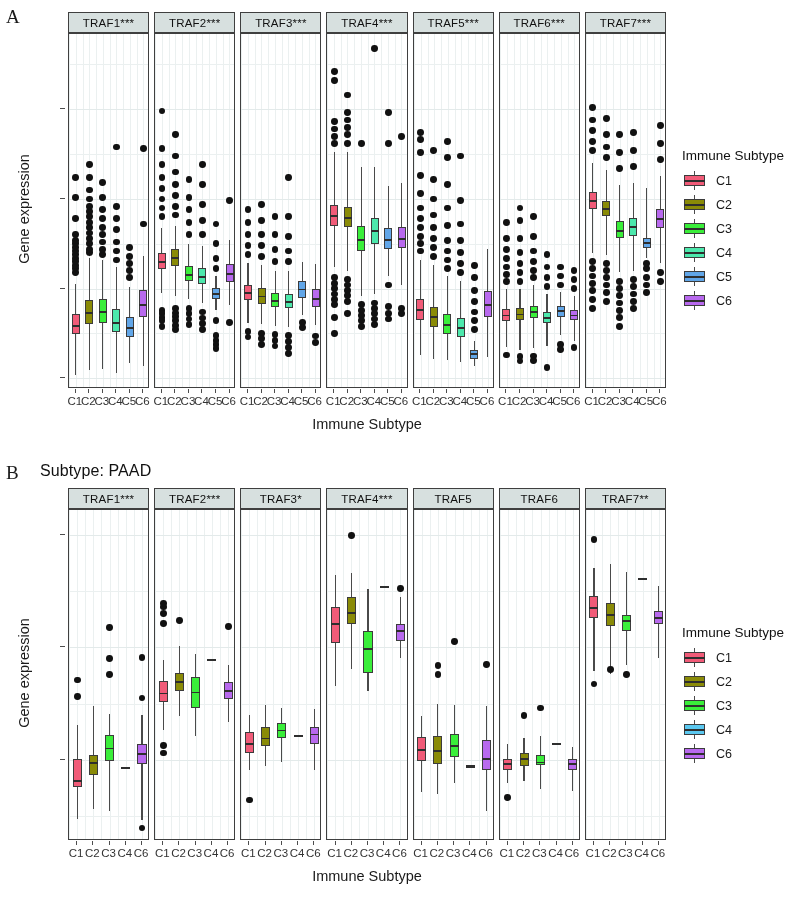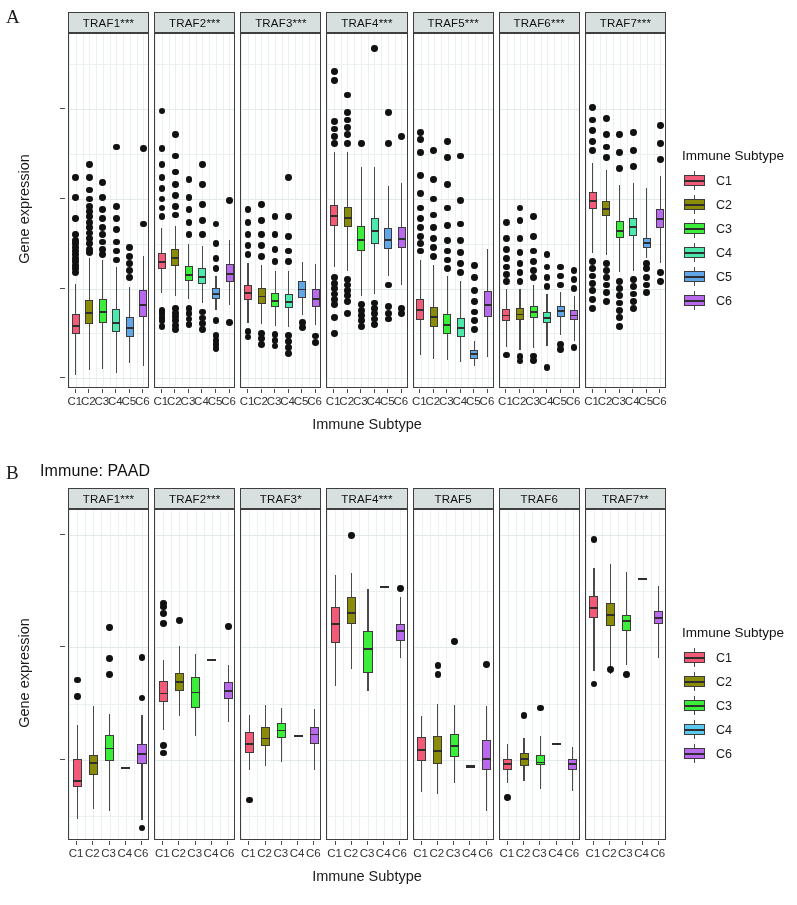--- a/index.html
+++ b/index.html
@@ -882,21 +882,21 @@
             <div class="kw b"></div>
             <div class="kbox" style="background:#B869EE"></div>
             <div class="kmd"></div>
           </div>
           <div class="legend-label">C6</div>
         </div>
       </div>
   </div>
 
   <div class="panel-letter" style="left:6px;top:462px;">B</div>
-  <div class="panel-title" style="left:40px;top:462px;">Immune: PAAD</div>
+  <div class="panel-title" style="left:40px;top:462px;">Subtype: PAAD</div>
 
   <div class="plot" id="plotB" style="left: 68px; top: 488px; width: 598px; height: 404px;">
       <div class="ylab" style="left: -44px; top: 176.5px; width: 120px; text-align: center; transform: translateX(-60px) rotate(-90deg);">Gene expression</div>
       <div class="ytick" style="left: 0px; top: 262.653px;">2</div>
       <div class="ytickmark" style="left: -8px; width: 5px; top: 270.653px;"></div>
       <div class="ytick" style="left: 0px; top: 150.449px;">4</div>
       <div class="ytickmark" style="left: -8px; width: 5px; top: 158.449px;"></div>
       <div class="ytick" style="left: 0px; top: 38.2458px;">6</div>
       <div class="ytickmark" style="left: -8px; width: 5px; top: 46.2458px;"></div>
       <div class="facet" style="left: 0px; width: 81.1429px; height: 352px;">

